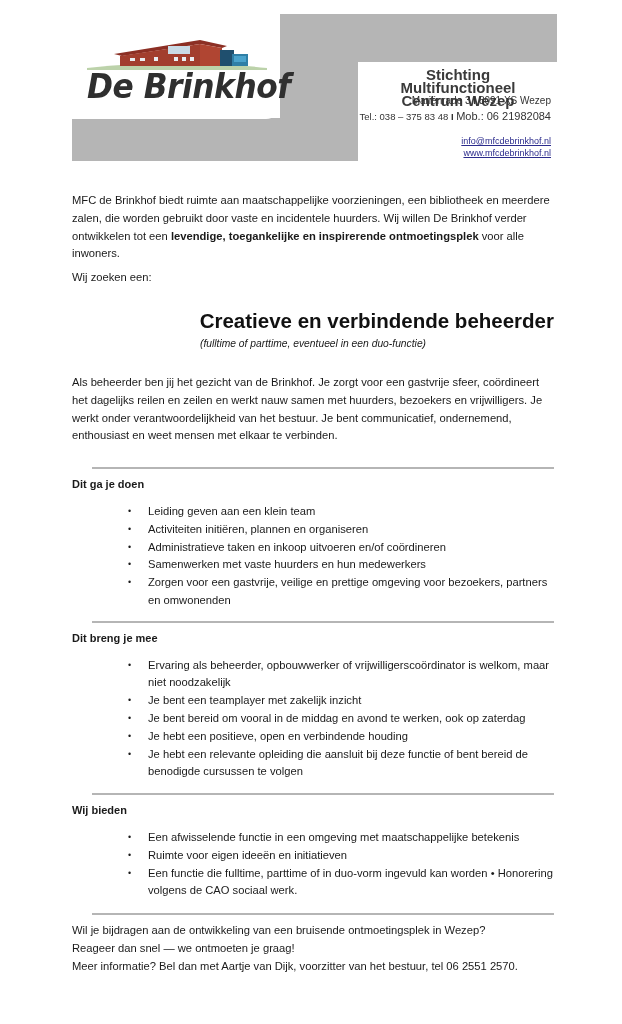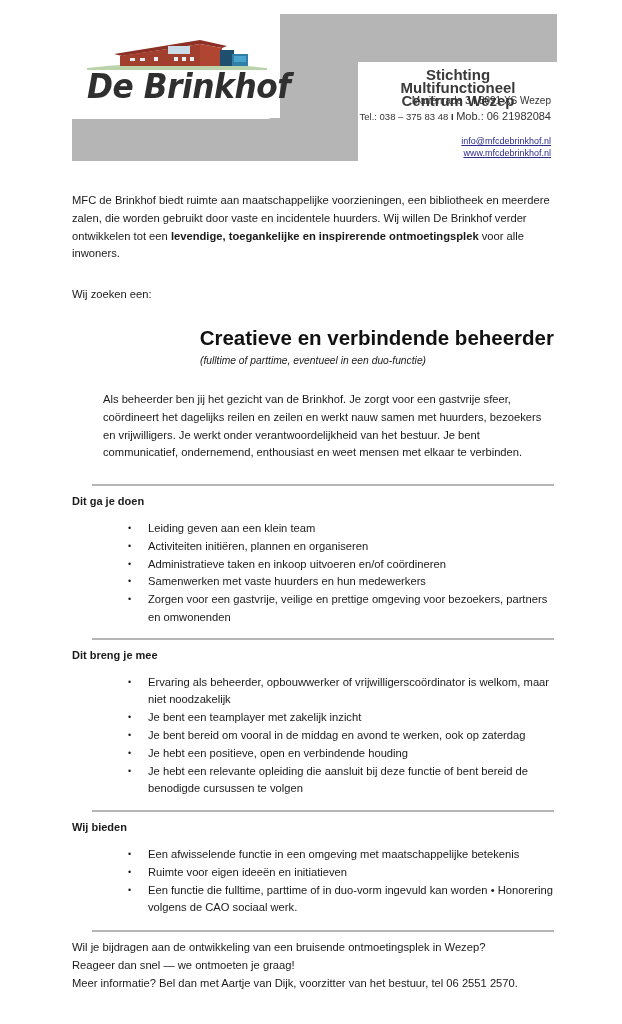--- a/index.html
+++ b/index.html
@@ -30,26 +30,26 @@
     .card .addr { position: absolute; right: 6px; top: 33px; text-align: right; font-size: 10px; color: #333; }
     .card .tel { position: absolute; right: 6px; top: 48px; text-align: right; font-size: 9.5px; color: #333; white-space: nowrap; }
     .card .tel .mob { font-size: 11px; }
     .card .sep { font-weight: bold; }
     .card .links { position: absolute; right: 6px; top: 73px; text-align: right; font-size: 9px; line-height: 12px; }
     .card .links a { color: #2b2b8c; text-decoration: underline; display: block; }
 
     
     .content { position: absolute; left: 72px; top: 192px; width: 482px; font-size: 11.2px; line-height: 17.8px; }
     p { margin: 0; }
-    .intro { margin-bottom: 23px; }
+    .intro { margin-bottom: 6px; }
     .title {
       text-align: right; font-weight: bold; font-size: 20.5px; line-height: 26px; margin-top: 21px; color: #111;
     }
     .subtitle { text-align: center; font-style: italic; font-size: 10.3px; line-height: 14px; margin-top: 3px; }
-    .about { margin-top: 23px; margin-left: 31px; }
+    .about { margin-top: 23px; }
     .divider { height: 2px; background: #b5b5b5; margin-left: 20px; margin-right: 0; }
     .sec-title { font-weight: bold; font-size: 11px; margin-top: 7px; }
     ul { list-style: none; margin: 9px 0 0 0; padding: 0 0 0 36px; }
     li { position: relative; padding-left: 0; margin-left: 40px; }
     li::before {
       content: "•"; position: absolute; left: -20px; top: 0; font-size: 9px;
     }
     .d1 { margin-top: 22px; }
     .d2 { margin-top: 11px; }
     .d3 { margin-top: 12px; }

